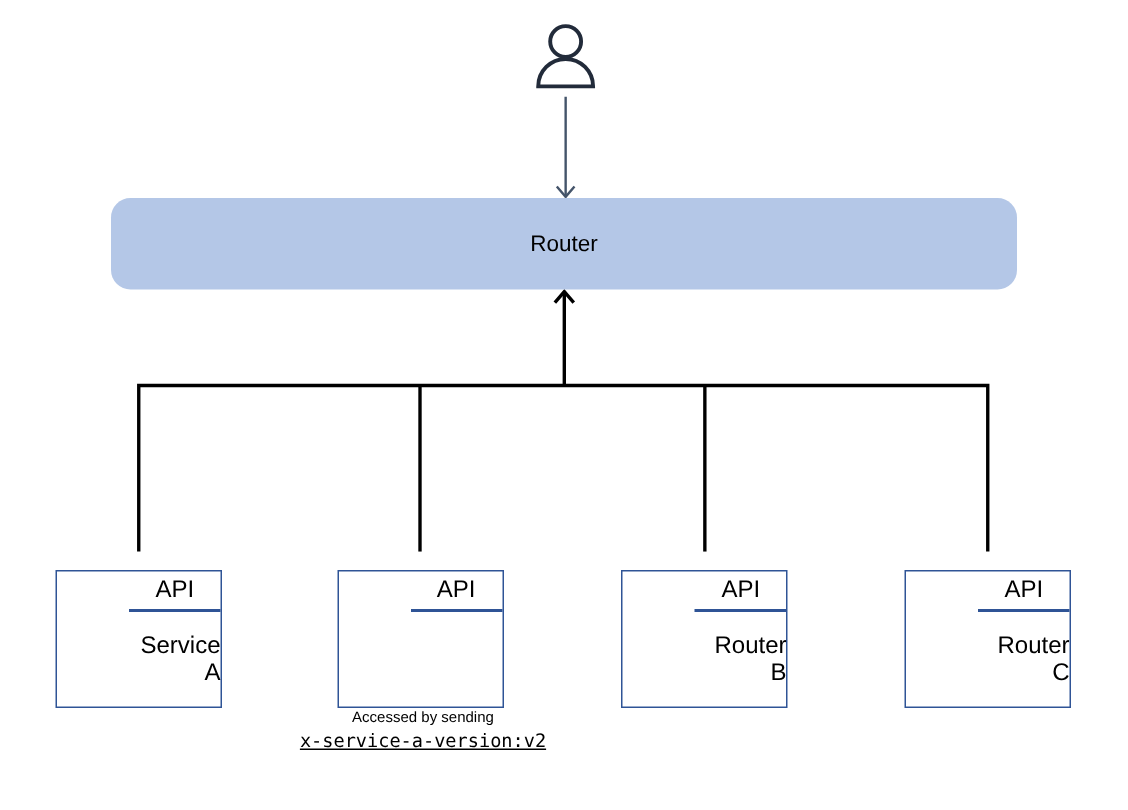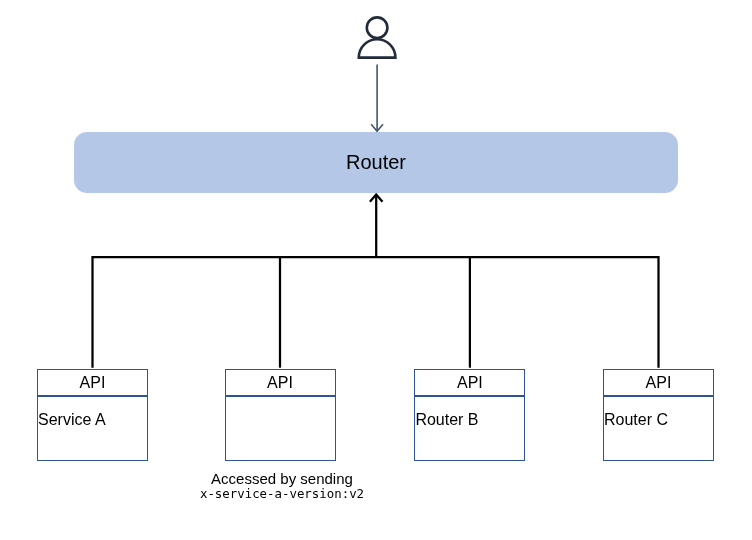--- a/index.html
+++ b/index.html
@@ -8,41 +8,41 @@
   .canvas { position: relative; width: 752px; height: 540px; background: #ffffff; }
 
   .connector-svg { position: absolute; left: 0; top: 0; width: 752px; height: 540px; }
   .person-stroke { fill: none; stroke: var(--person-color); stroke-width: 2.6px; }
   .gray-arrow   { fill: none; stroke: var(--arrow-gray-color); stroke-width: 1.6px; }
   .black-line   { fill: none; stroke: var(--line-color); stroke-width: 2.25px; }
 
   .router-box { position: absolute; left: 74px; top: 132px; width: 604px; height: 61px;
                 background: var(--router-fill); border-radius: 13px;
                 display: flex; align-items: center; justify-content: center; }
-  .router-label { font-size: 20px; color: #000000; }
+  .router-label { font-size: 15px; color: #000000; }
 
-  .service-box { position: absolute; top: 369px; width: 111px; height: 91.5px;
+  .service-box { position: absolute; top: 380px; width: 111px; height: 91.5px;
                  box-sizing: border-box; border: 1.33px solid var(--box-border);
-                 background: #ffffff; }
+                 background: #ffffff; padding-left: 48px; }
   .service-box .api-header { box-sizing: border-box; height: 27.4px;
                  border-bottom: 2.4px solid var(--box-border);
                  display: flex; align-items: center; justify-content: center;
                  font-size: 16px; color: #000000; }
-  .service-box .service-body { text-align: left; padding-top: 13.5px;
+  .service-box .service-body { text-align: right; padding-top: 13.5px;
                  font-size: 16px; color: #000000; }
   .box-a   { left: 37px; }
   .box-av2 { left: 224.5px; }
   .box-b   { left: 414.4px; }
   .box-c   { left: 603px; }
 
   .annotation { position: absolute; left: 162px; top: 471px; width: 240px;
                 text-align: center; color: #000000; }
-  .annotation .ann-line   { font-size: 15px;  line-height: 16px; }
+  .annotation .ann-line   { font-size: 10px;  line-height: 16px; }
   .annotation .ann-code   { font-size: 12.4px; line-height: 14.5px;
-                            font-family: "DejaVu Sans Mono", monospace; }
+                            font-family: "DejaVu Sans Mono", monospace; text-decoration: underline; }
 </style>
 </head>
 <body>
 
 <div class="canvas">
 
   <svg class="connector-svg" viewBox="0 0 752 540" xmlns="http://www.w3.org/2000/svg">
 
     <g>
       <circle class="person-stroke" cx="377.1" cy="27.7" r="10.3"></circle>

